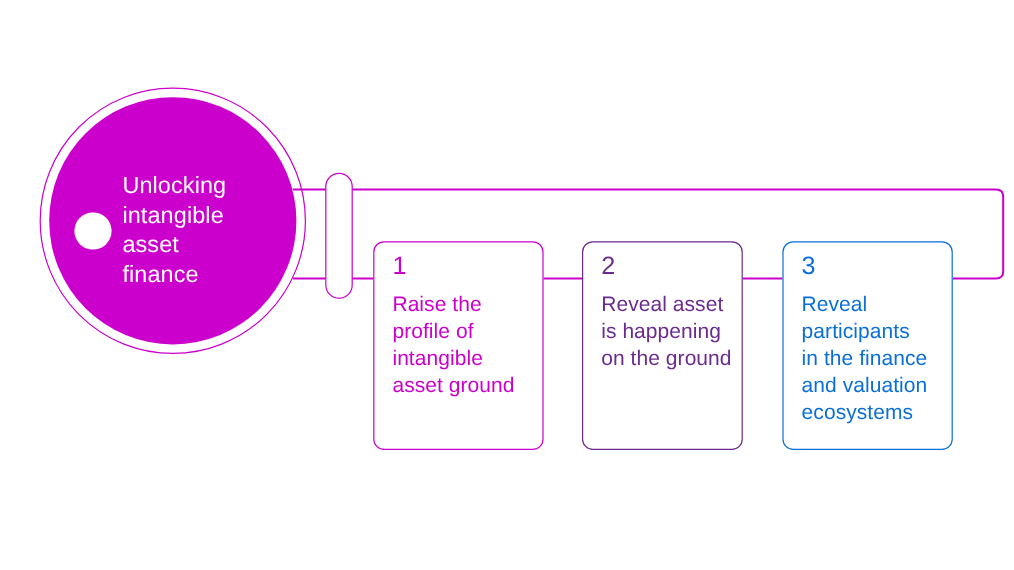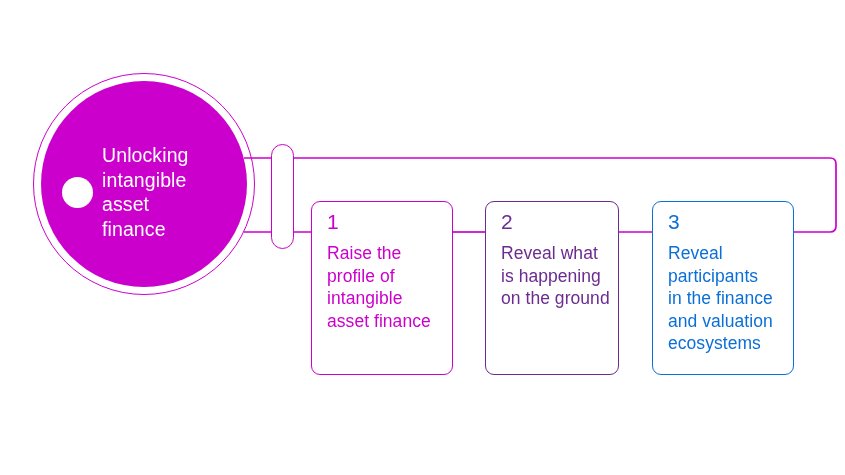--- a/index.html
+++ b/index.html
@@ -144,26 +144,26 @@
 asset
 finance</div>
 
   <div id="pill"></div>
 
   <div id="step-1" class="step-box">
     <div class="step-num">1</div>
     <div class="step-text">Raise the
 profile of
 intangible
-asset finance</div>
+asset ground</div>
   </div>
 
   <div id="step-2" class="step-box">
     <div class="step-num">2</div>
-    <div class="step-text">Reveal what
+    <div class="step-text">Reveal asset
 is happening
 on the ground</div>
   </div>
 
   <div id="step-3" class="step-box">
     <div class="step-num">3</div>
     <div class="step-text">Reveal
 participants
 in the finance
 and valuation

